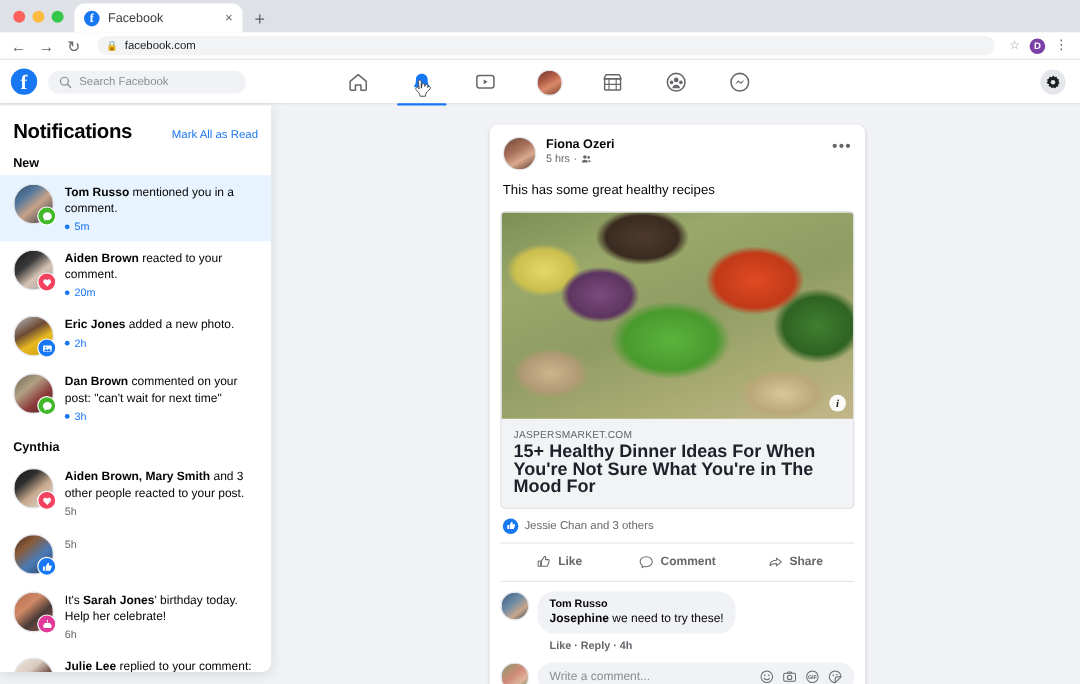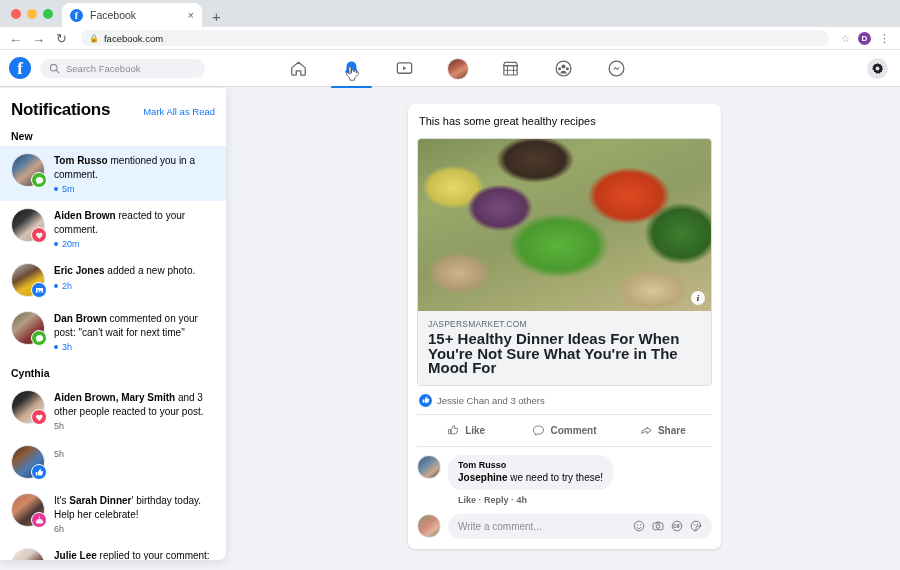--- a/index.html
+++ b/index.html
@@ -483,38 +483,55 @@
             <div class="badge pink">
               <svg width="9" height="9" viewBox="0 0 16 16">
                 <rect x="2" y="7.6" width="12" height="5.6" rx="1.2" fill="#ffffff"></rect>
                 <rect x="3.4" y="5.6" width="9.2" height="2.6" rx="1" fill="#ffffff"></rect>
                 <rect x="7.5" y="2.4" width="1" height="3" fill="#ffffff"></rect>
                 <circle cx="8" cy="1.9" r="1" fill="#ffffff"></circle>
               </svg>
             </div>
           </div>
           <div class="notif-body">
-            <div class="notif-text"><span>It's </span><b>Sarah Dinner</b><span>' birthday today. Help her celebrate!</span></div>
+            <div class="notif-text"><span>It's </span><b>Sarah Jones</b><span>' birthday today. Help her celebrate!</span></div>
             <div class="notif-meta">
               <span class="notif-time old">6h</span>
             </div>
           </div>
         </div>
         <div class="notif-row">
           <div class="notif-av-wrap">
             <div class="notif-av" style="background: linear-gradient(140deg, rgb(239, 231, 224) 0%, rgb(217, 203, 192) 35%, rgb(110, 74, 60) 62%, rgb(195, 174, 158) 100%);"></div>
           </div>
           <div class="notif-body">
             <div class="notif-text"><b>Julie Lee</b><span> replied to your comment: "seriously?!"</span></div>
           </div>
         </div>
       </div>
   </div>
 
   <div class="post-card">
+    <div class="post-head">
+      <div class="post-av"></div>
+      <div class="post-head-txt">
+        <div class="post-author">Fiona Ozeri</div>
+        <div class="post-sub">
+          <span>5 hrs</span>
+          <span>·</span>
+          <svg width="9" height="9" viewBox="0 0 16 16">
+            <circle cx="6" cy="5" r="2.6" fill="#65676b"></circle>
+            <circle cx="11.6" cy="5.6" r="2" fill="#65676b"></circle>
+            <path d="M1.4 13c0-2.4 2-3.8 4.6-3.8s4.6 1.4 4.6 3.8z" fill="#65676b"></path>
+            <path d="M11.2 9.5c2 0 3.4 1.1 3.4 3.1h-3z" fill="#65676b"></path>
+          </svg>
+        </div>
+      </div>
+      <span class="post-menu">•••</span>
+    </div>
 
     <div class="post-text">This has some great healthy recipes</div>
 
     <div class="link-card">
       <div class="post-photo">
         <div class="photo-info">i</div>
       </div>
       <div class="link-meta">
         <div class="link-domain">JASPERSMARKET.COM</div>
         <div class="link-title">15+ Healthy Dinner Ideas For When You're Not Sure What You're in The Mood For</div>

